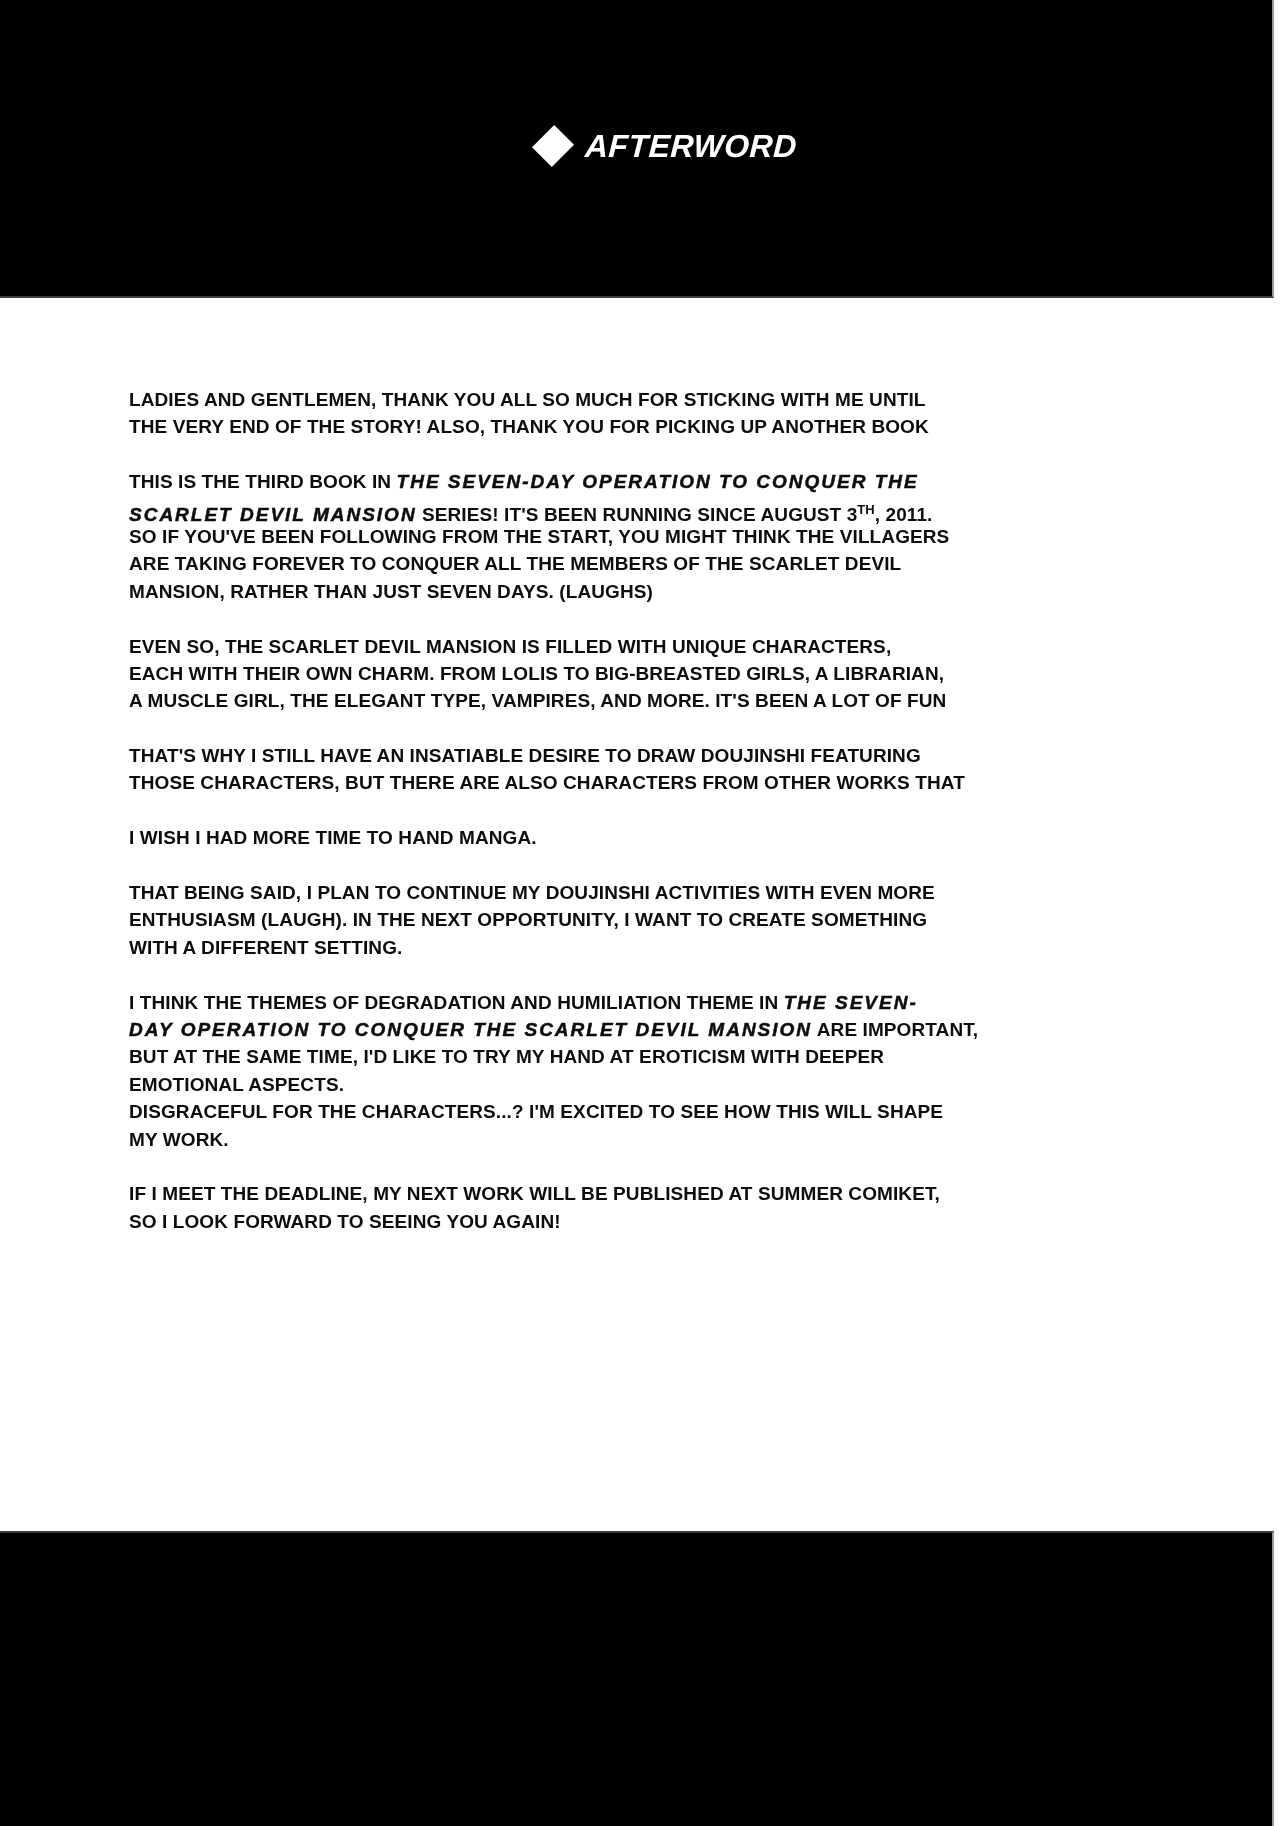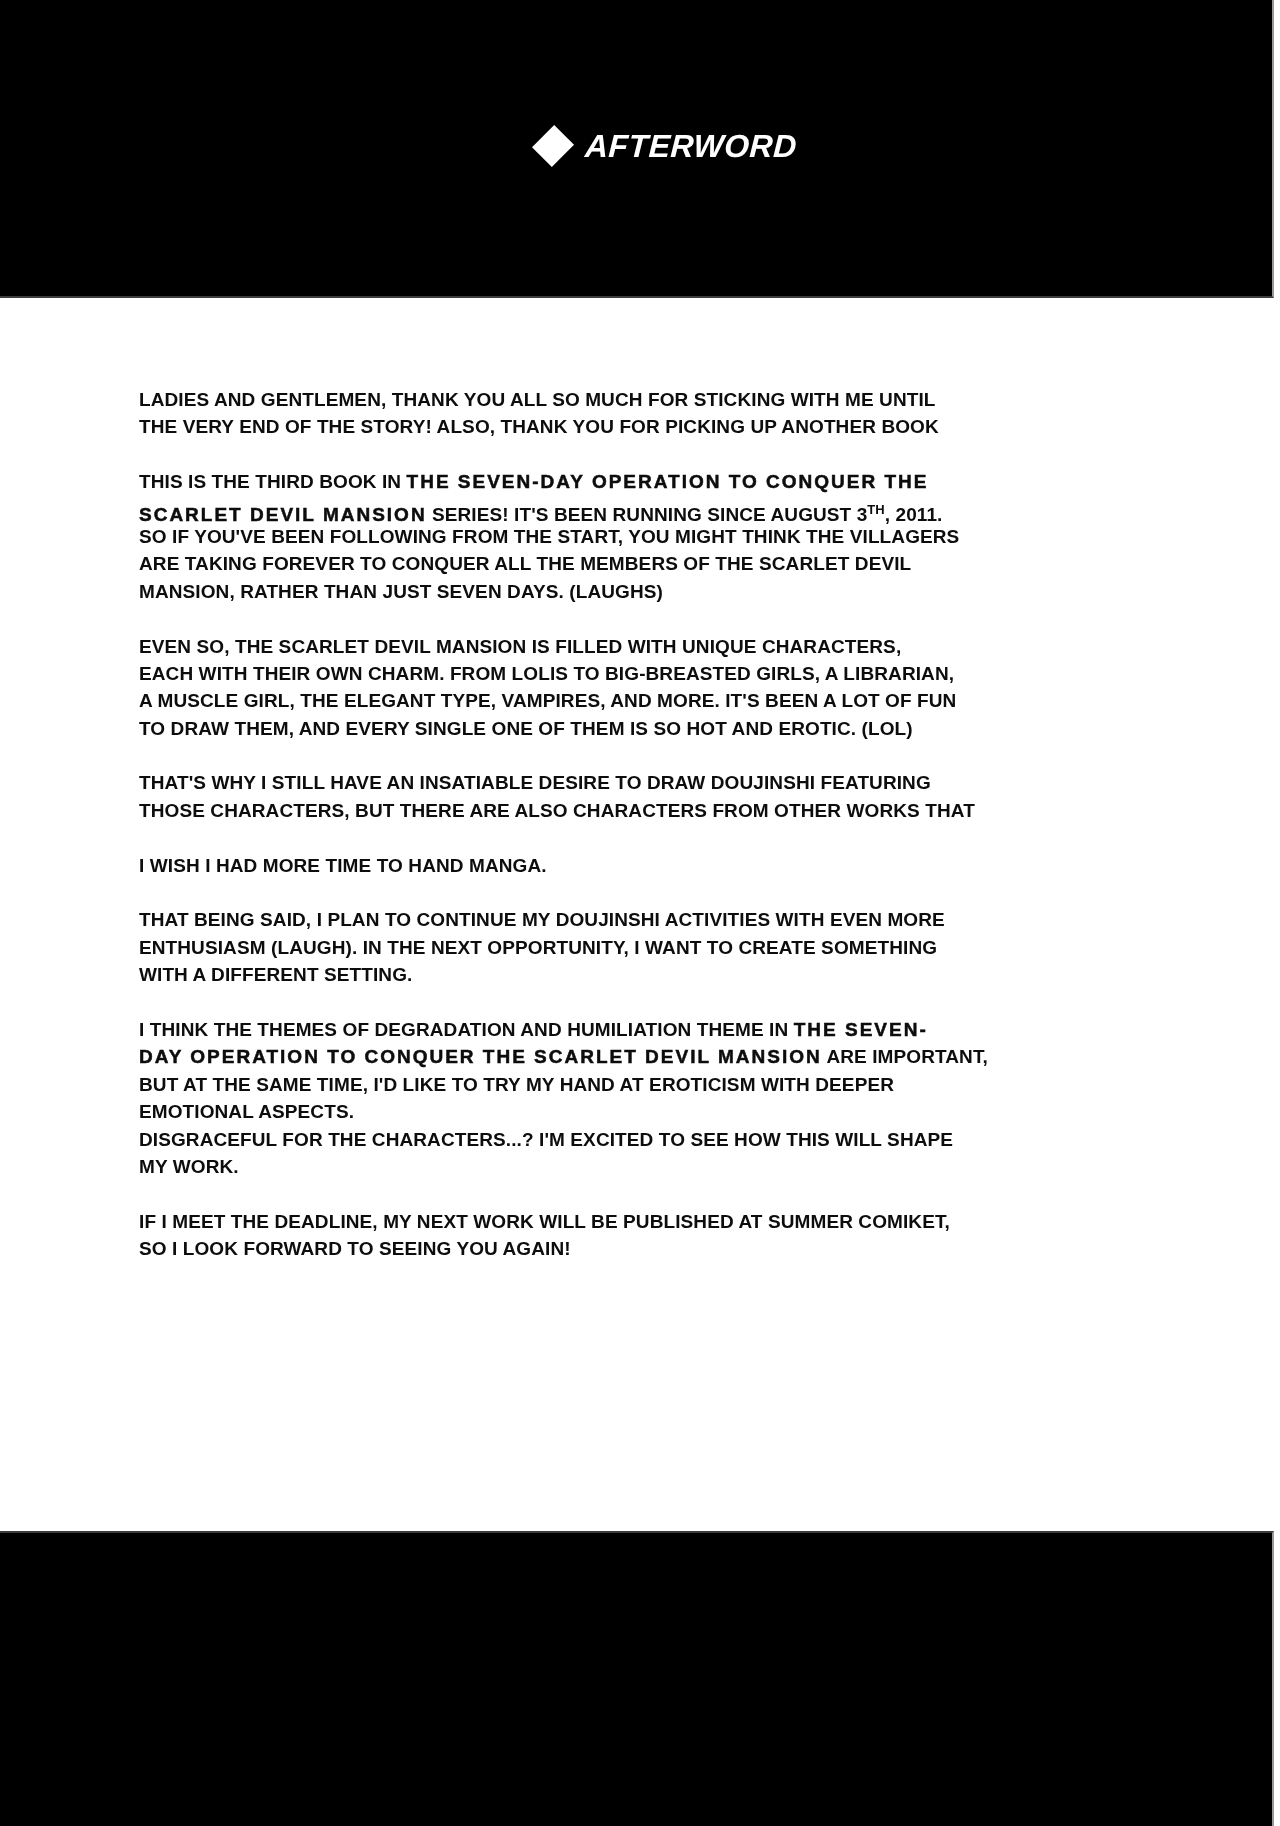--- a/index.html
+++ b/index.html
@@ -54,36 +54,37 @@
     font-weight: bold;
     font-style: italic;
     letter-spacing: 0.5px;
     white-space: nowrap;
     transform: skewX(-3deg);
   }
 
   
   #body-text {
     position: absolute;
-    left: 139px;
+    left: 129px;
     top: 386px;
     color: #0d0d0d;
     font-size: 19px;
     font-weight: bold;
     letter-spacing: 0.1px;
   }
   .para { margin-bottom: 27.4px; }
   .para:last-child { margin-bottom: 0; }
   .line {
     height: 27.4px;
     line-height: 27.4px;
     white-space: nowrap;
   }
   .seg-body { }
   .seg-title {
+    font-style: italic;
     letter-spacing: 2px;
     -webkit-text-stroke: 0.5px #0d0d0d;
   }
   .seg-sup {
     display: inline-block;
     font-size: 13px;
     vertical-align: 7px;
     letter-spacing: 0;
   }
 </style>
@@ -110,21 +111,20 @@
         <div class="line"><span class="seg-body">THIS IS THE THIRD BOOK IN </span><span class="seg-title">THE SEVEN-DAY OPERATION TO CONQUER THE</span></div>
         <div class="line"><span class="seg-title">SCARLET DEVIL MANSION</span><span class="seg-body"> SERIES! IT'S BEEN RUNNING SINCE AUGUST 3</span><span class="seg-sup">TH</span><span class="seg-body">, 2011.</span></div>
         <div class="line"><span class="seg-body">SO IF YOU'VE BEEN FOLLOWING FROM THE START, YOU MIGHT THINK THE VILLAGERS</span></div>
         <div class="line"><span class="seg-body">ARE TAKING FOREVER TO CONQUER ALL THE MEMBERS OF THE SCARLET DEVIL</span></div>
         <div class="line"><span class="seg-body">MANSION, RATHER THAN JUST SEVEN DAYS. (LAUGHS)</span></div>
       </div>
       <div class="para">
         <div class="line"><span class="seg-body">EVEN SO, THE SCARLET DEVIL MANSION IS FILLED WITH UNIQUE CHARACTERS,</span></div>
         <div class="line"><span class="seg-body">EACH WITH THEIR OWN CHARM. FROM LOLIS TO BIG-BREASTED GIRLS, A LIBRARIAN,</span></div>
         <div class="line"><span class="seg-body">A MUSCLE GIRL, THE ELEGANT TYPE, VAMPIRES, AND MORE. IT'S BEEN A LOT OF FUN</span></div>
-        <div class="line"><span class="seg-body">TO DRAW THEM, AND EVERY SINGLE ONE OF THEM IS SO HOT AND EROTIC. (LOL)</span></div>
       </div>
       <div class="para">
         <div class="line"><span class="seg-body">THAT'S WHY I STILL HAVE AN INSATIABLE DESIRE TO DRAW DOUJINSHI FEATURING</span></div>
         <div class="line"><span class="seg-body">THOSE CHARACTERS, BUT THERE ARE ALSO CHARACTERS FROM OTHER WORKS THAT</span></div>
       </div>
       <div class="para">
         <div class="line"><span class="seg-body">I WISH I HAD MORE TIME TO HAND MANGA.</span></div>
       </div>
       <div class="para">
         <div class="line"><span class="seg-body">THAT BEING SAID, I PLAN TO CONTINUE MY DOUJINSHI ACTIVITIES WITH EVEN MORE</span></div>

